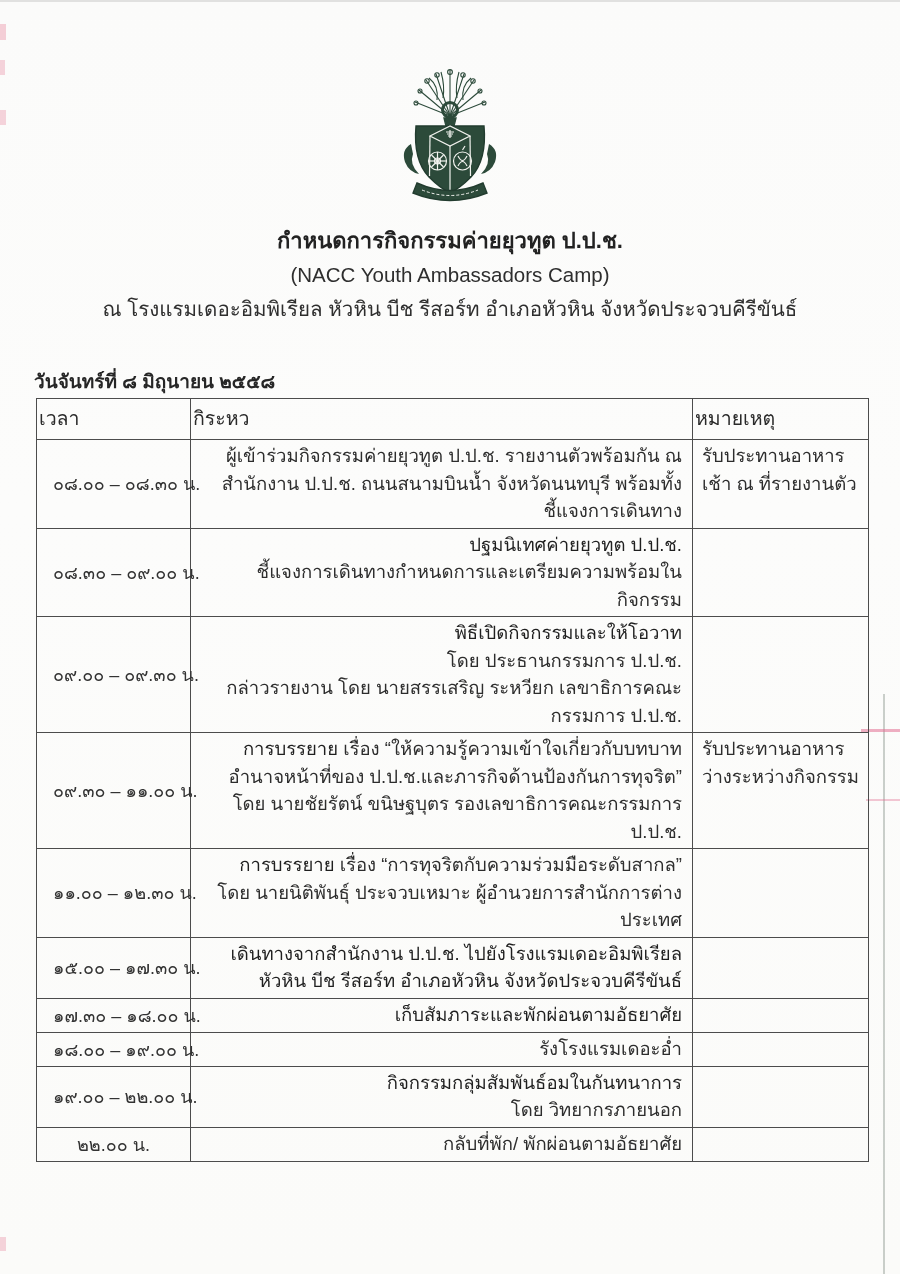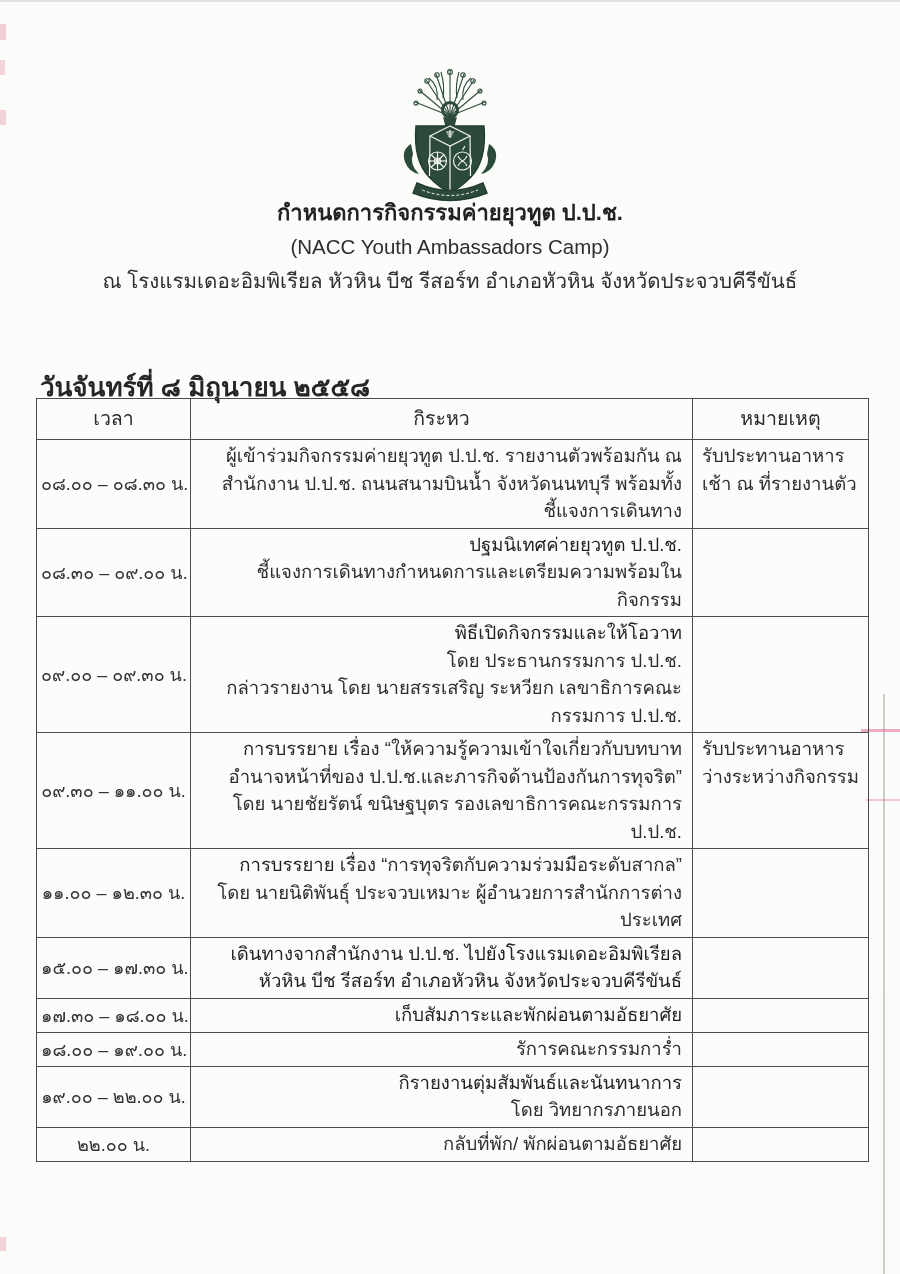--- a/index.html
+++ b/index.html
@@ -5,41 +5,41 @@
   html,body{margin:0;padding:0;}
   body{font-family:"Liberation Sans","DejaVu Sans",sans-serif;}
   .page{
     position:relative;width:900px;height:1274px;
     background:linear-gradient(180deg,#fbfbfa 0%,#fcfcfb 40%,#fbfbf9 100%);
     overflow:hidden;color:#2b2b2b;
   }
   
   .crest{position:absolute;top:66px;left:50%;transform:translateX(-50%);}
   
-  .title-block{position:absolute;top:196px;left:0;width:900px;text-align:center;}
+  .title-block{position:absolute;top:224px;left:0;width:900px;text-align:center;}
   .title-line{line-height:34px;font-size:20.5px;color:#2e2e2e;}
   .title-line.main{font-weight:bold;font-size:22px;color:#222;}
   
-  .day-heading{position:absolute;top:366px;left:40px;font-size:26px;font-weight:bold;color:#262626;}
+  .day-heading{position:absolute;top:366px;left:34px;font-size:19px;font-weight:bold;color:#262626;}
   
   table.schedule{
     position:absolute;top:398px;left:36px;width:832px;
     border-collapse:collapse;table-layout:fixed;
     font-size:18.5px;color:#2d2d2d;
   }
   table.schedule col.c-time{width:154px;}
   table.schedule col.c-act{width:502px;}
   table.schedule col.c-rem{width:176px;}
   table.schedule th,table.schedule td{
     border:1.4px solid #4c4c4c;
   }
   table.schedule th{
-    font-weight:normal;font-size:19.5px;padding:4px 2px 5px 2px;text-align:center;color:#2a2a2a;
-  }
-  td.col-time{vertical-align:middle;text-align:center;padding:2px 4px;white-space:nowrap;font-size:18px;color:#333;}
+    font-weight:normal;font-size:19.5px;padding:4px 2px 5px 2px;text-align:left;color:#2a2a2a;
+  }
+  td.col-time{vertical-align:middle;text-align:center;padding:2px 16px;white-space:nowrap;font-size:18px;color:#333;}
   td.col-act{vertical-align:top;text-align:right;padding:2px 10px 3px 10px;line-height:27.5px;}
   td.col-rem{vertical-align:top;text-align:left;padding:2px 8px 3px 9px;line-height:27.5px;margin-left:28px;}
   .act-line{line-height:27.5px;}
   .act-line b{font-weight:normal;color:#1f1f1f;}
   
   .artifact{position:absolute;pointer-events:none;}
   .edge-v{left:883px;top:694px;width:2px;height:580px;background:rgba(108,124,112,0.35);}
   .pink-r1{left:861px;top:729px;width:39px;height:3px;background:rgba(226,110,145,0.55);}
   .pink-r2{left:866px;top:799px;width:34px;height:2px;background:rgba(226,110,145,0.38);}
   .pink-l1{left:0;top:24px;width:6px;height:16px;background:rgba(235,150,170,0.45);}
@@ -197,28 +197,28 @@
         <tr>
           <td class="col-time">๑๗.๓๐ – ๑๘.๐๐ น.</td>
           <td class="col-act">
             <div class="act-line"><b>เก็บสัมภาระและพักผ่อนตามอัธยาศัย</b></div>
           </td>
           <td class="col-rem"></td>
         </tr>
         <tr>
           <td class="col-time">๑๘.๐๐ – ๑๙.๐๐ น.</td>
           <td class="col-act">
-            <div class="act-line">รัการคณะกรรมการ่ำ</div>
+            <div class="act-line">รังโรงแรมเดอะอ่ำ</div>
           </td>
           <td class="col-rem"></td>
         </tr>
         <tr>
           <td class="col-time">๑๙.๐๐ – ๒๒.๐๐ น.</td>
           <td class="col-act">
-            <div class="act-line"><b>กิรายงานตุ่มสัมพันธ์และนันทนาการ</b></div>
+            <div class="act-line"><b>กิจกรรมกลุ่มสัมพันธ์อมในกันทนาการ</b></div>
             <div class="act-line">โดย วิทยากรภายนอก</div>
           </td>
           <td class="col-rem"></td>
         </tr>
         <tr>
           <td class="col-time">๒๒.๐๐ น.</td>
           <td class="col-act">
             <div class="act-line">กลับที่พัก/ พักผ่อนตามอัธยาศัย</div>
           </td>
           <td class="col-rem"></td>

